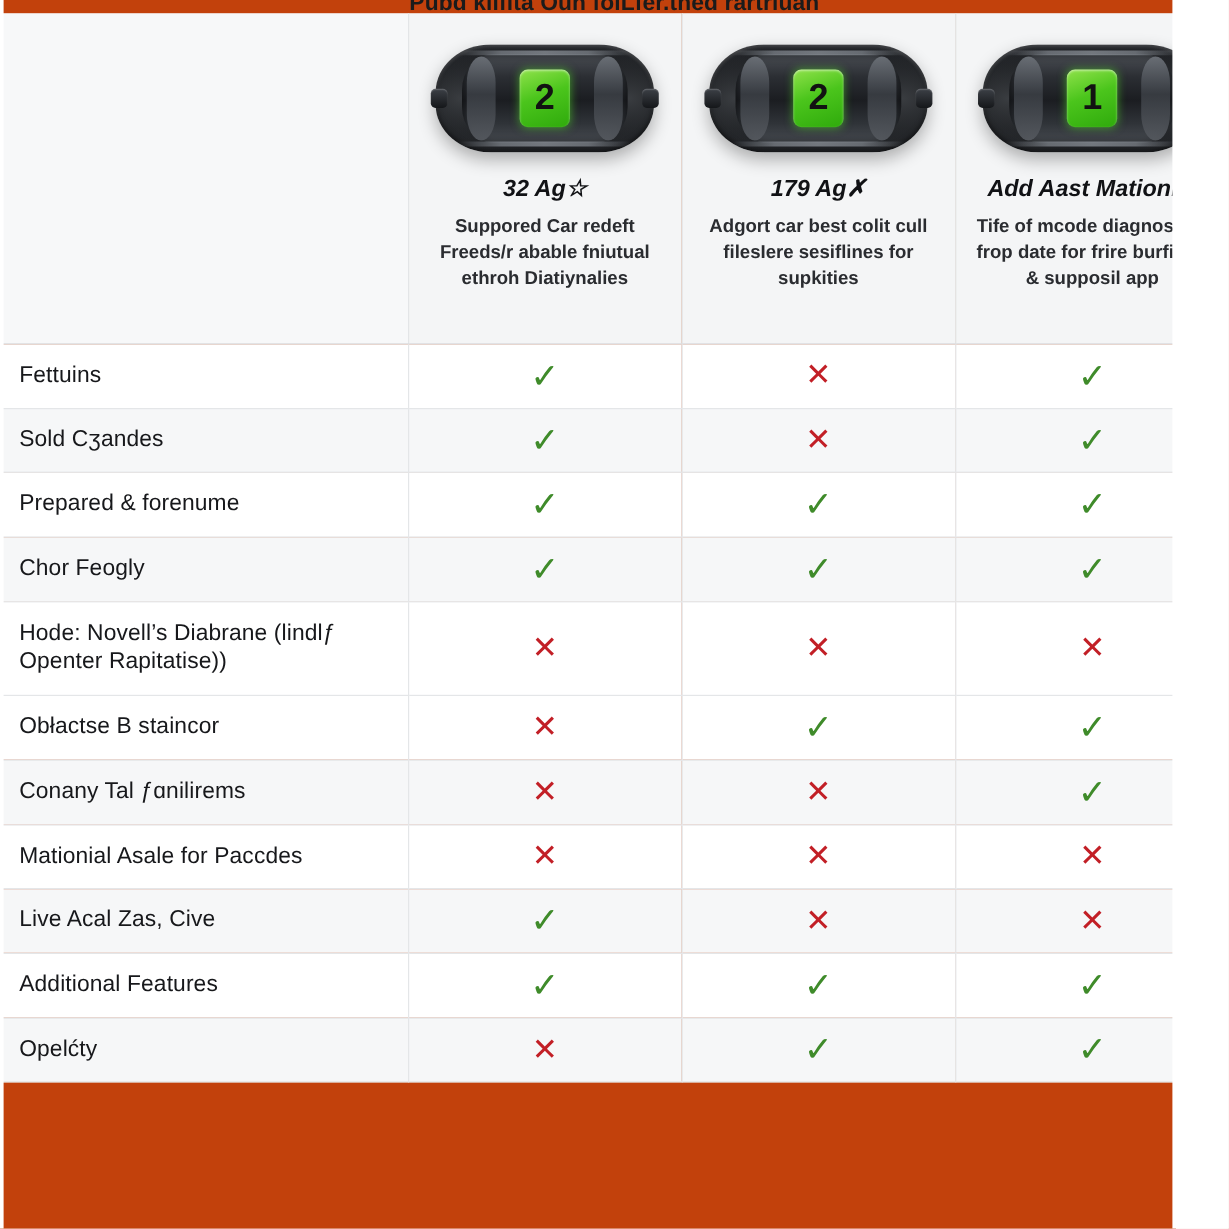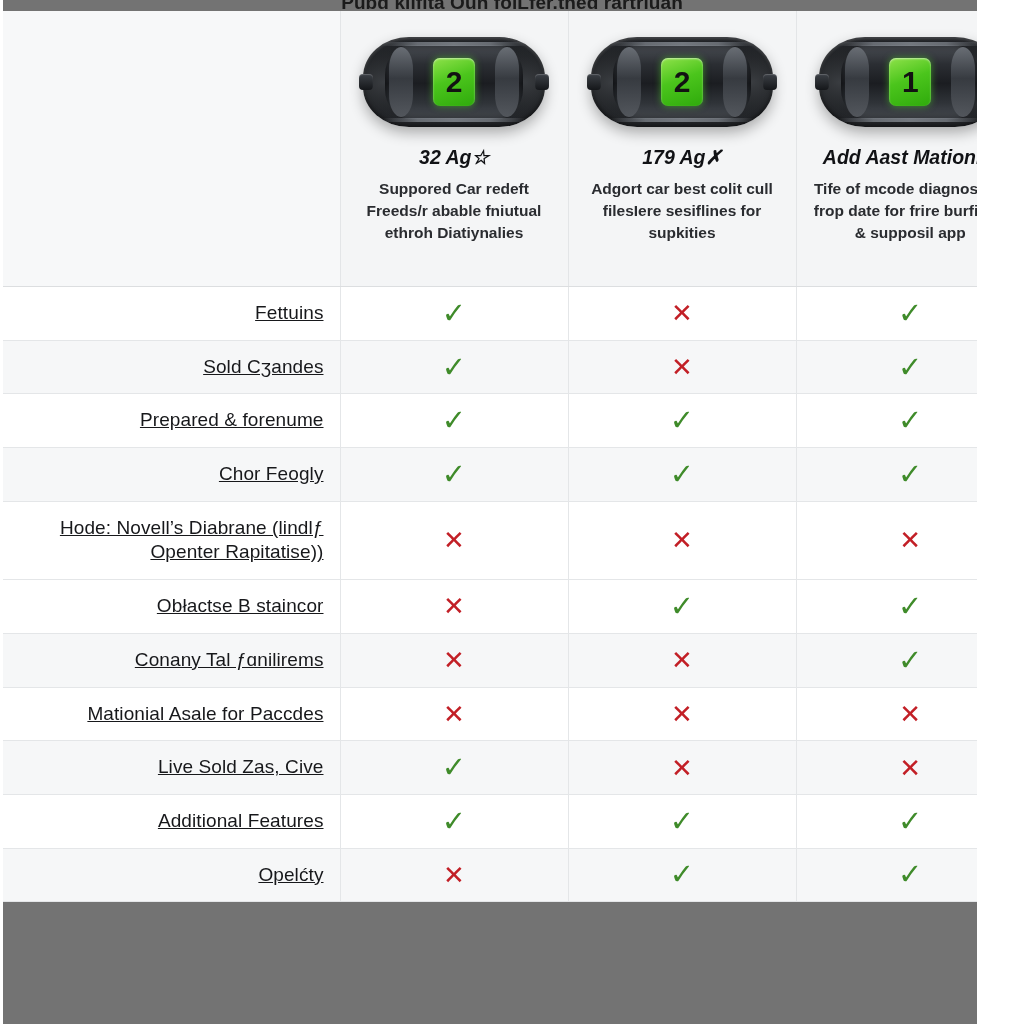--- a/index.html
+++ b/index.html
@@ -10,21 +10,21 @@
     overflow: hidden;
     background: #ffffff;
     font-family: "Liberation Sans", sans-serif;
     -webkit-font-smoothing: antialiased;
   }
 
   #page {
     position: relative;
     width: 980px;
     height: 1024px;
-    background: #737373;
+    background: #c2410c;
     overflow: hidden;
   }
 
   
   .title-strip {
     position: absolute;
     top: -8px;
     left: 0;
     width: 1024px;
     height: 22px;
@@ -180,22 +180,21 @@
     vertical-align: middle;
   }
   tbody td:last-child { border-right: none; }
 
   td.feat-label {
     padding: 14px 16px 14px 16px;
     font-size: 19px;
     color: #17181b;
     line-height: 1.30;
     letter-spacing: .1px;
-    text-align: right;
-    text-decoration: underline;
+    text-align: left;
   }
   td.mark-cell {
     text-align: center;
     height: 49px;
   }
 
   .mark {
     display: inline-block;
     line-height: 1;
     font-weight: bold;
@@ -346,21 +345,21 @@
           <td class="mark-cell"><span class="mark no">✕</span></td>
           <td class="mark-cell"><span class="mark yes">✓</span></td>
         </tr>
         <tr class="row-odd">
           <td class="feat-label">Mationial Asale for Paccdes</td>
           <td class="mark-cell"><span class="mark no">✕</span></td>
           <td class="mark-cell"><span class="mark no">✕</span></td>
           <td class="mark-cell"><span class="mark no">✕</span></td>
         </tr>
         <tr class="row-even">
-          <td class="feat-label">Live Sold Zas, Cive</td>
+          <td class="feat-label">Live Acal Zas, Cive</td>
           <td class="mark-cell"><span class="mark yes">✓</span></td>
           <td class="mark-cell"><span class="mark no">✕</span></td>
           <td class="mark-cell"><span class="mark no">✕</span></td>
         </tr>
         <tr class="row-odd">
           <td class="feat-label">Additional Features</td>
           <td class="mark-cell"><span class="mark yes">✓</span></td>
           <td class="mark-cell"><span class="mark yes">✓</span></td>
           <td class="mark-cell"><span class="mark yes">✓</span></td>
         </tr>

